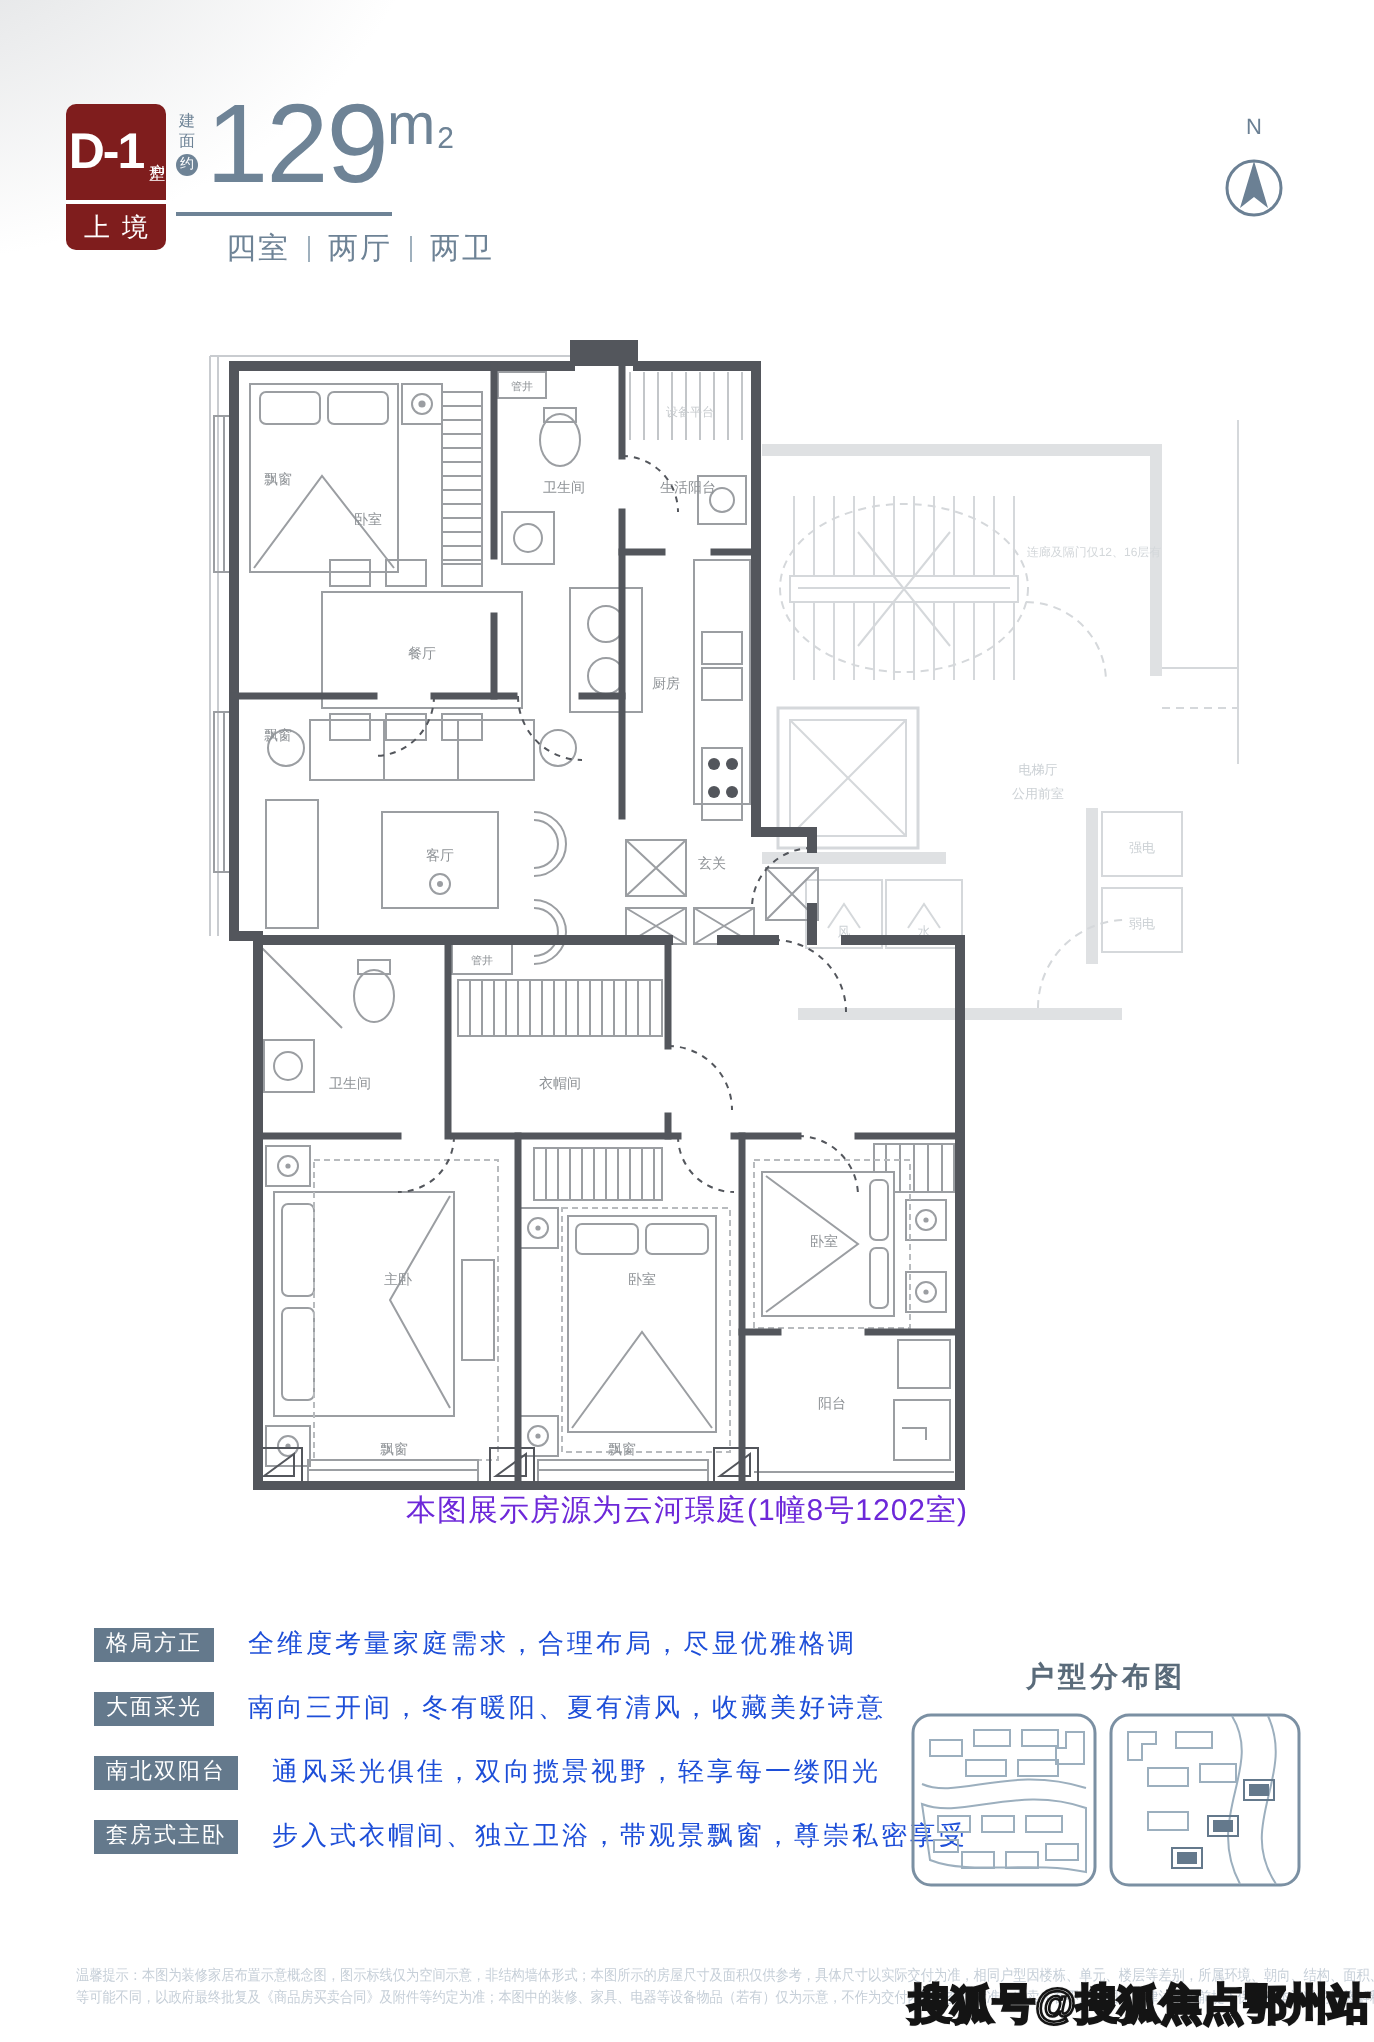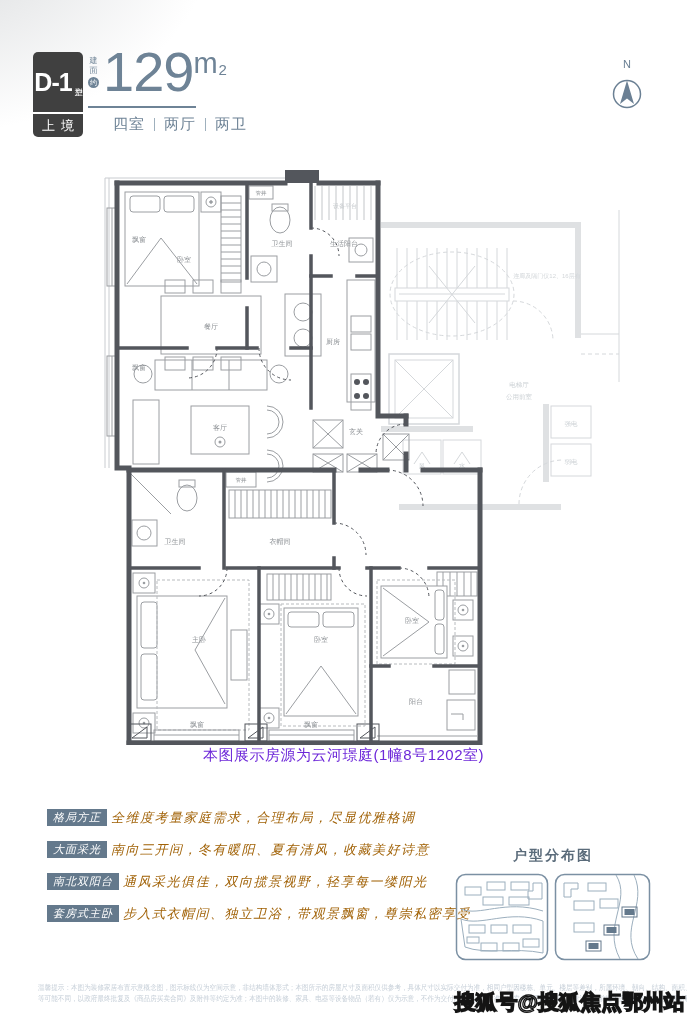--- a/index.html
+++ b/index.html
@@ -2,21 +2,21 @@
 <html><head>
 <meta charset="utf-8">
 <style>
   html,body{margin:0;padding:0;background:#fff;}
   .page{position:relative;width:687px;height:1021px;background:#fff;overflow:hidden;
         font-family:"Liberation Sans",sans-serif;}
   .page::before{content:"";position:absolute;left:0;top:0;width:420px;height:320px;
         background:radial-gradient(ellipse 420px 300px at -70px -70px,#d7d9db 0%,rgba(215,217,219,0) 68%);
         pointer-events:none;}
   
-  .badge{position:absolute;left:33px;top:52px;width:50px;height:85px;background:#404040;
+  .badge{position:absolute;left:33px;top:52px;width:50px;height:73px;background:#7f1d1d;
          border-radius:5px;color:#fff;display:flex;flex-direction:column;overflow:hidden;}
   .badge-top{flex:1;display:flex;align-items:center;justify-content:center;border-bottom:2px solid #fff;}
   .badge-code{font-size:25px;font-weight:bold;letter-spacing:-1px;line-height:1;}
   .badge-code-suffix{writing-mode:vertical-rl;text-orientation:upright;font-size:8px;line-height:8px;margin-left:2px;letter-spacing:1px;}
   .badge-bottom{height:23px;display:flex;align-items:center;justify-content:center;
          font-size:13px;letter-spacing:6px;text-indent:6px;text-align:right;}
   .area-group{position:absolute;left:88px;top:49px;color:#6e8396;}
   .area-top{display:flex;align-items:flex-start;}
   .area-prefix{display:flex;flex-direction:column;align-items:center;margin-top:7px;margin-right:4px;
          font-size:8px;line-height:10px;}
@@ -29,26 +29,26 @@
   .area-rooms{font-size:15px;letter-spacing:1px;display:flex;align-items:center;gap:9px;color:#6e8396;margin-left:25px;}
   .room-sep{width:1px;height:13px;background:#9fb0bd;}
   .north{position:absolute;left:607px;top:58px;width:40px;text-align:center;color:#6b8094;}
   .north-n{font-size:11px;height:15px;}
   
   .plan{position:absolute;left:99px;top:168px;}
   .caption{position:absolute;left:0;top:746px;width:687px;text-align:center;font-size:15px;
         color:#6d28d9;letter-spacing:0.5px;}
   
   .features{position:absolute;left:47px;top:809px;}
-  .feature-row{display:flex;align-items:flex-start;height:22px;margin-bottom:10px;font-style:italic;}
+  .feature-row{display:flex;align-items:flex-end;height:22px;margin-bottom:10px;}
   .feature-tag{background:#64798c;color:#fff;font-size:11px;line-height:11px;padding:3px 6px;
         letter-spacing:1px;white-space:nowrap;}
-  .feature-desc{margin-left:4px;font-size:13px;color:#a16207;letter-spacing:1.5px;white-space:nowrap;}
+  .feature-desc{margin-left:17px;font-size:13px;color:#1d4ed8;letter-spacing:1.5px;white-space:nowrap;}
   
-  .dist{position:absolute;left:455px;top:830px;width:196px;margin-top:17px;}
+  .dist{position:absolute;left:455px;top:830px;width:196px;}
   .dist-title{text-align:center;font-size:14px;font-weight:bold;color:#5a6b7a;letter-spacing:2px;margin-bottom:8px;}
   .dist-maps{display:flex;gap:5px;}
   
   .disclaimer{position:absolute;left:38px;top:982px;width:640px;color:#c6cfd8;
         font-size:7.5px;line-height:11px;white-space:nowrap;transform:scaleX(0.88);transform-origin:0 0;}
   .watermark{position:absolute;right:2px;top:988px;font-size:21px;font-weight:bold;color:#fff;
         -webkit-text-stroke:1.3px #141414;text-shadow:0 0 1px #141414;letter-spacing:0;}
   svg text{font-family:"Liberation Sans",sans-serif;}
 </style>
 </head>

